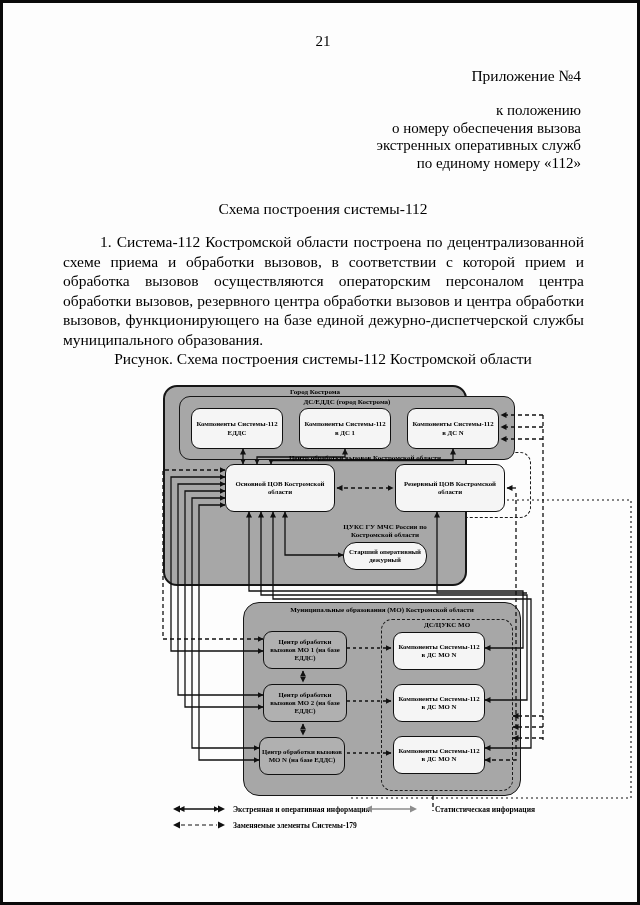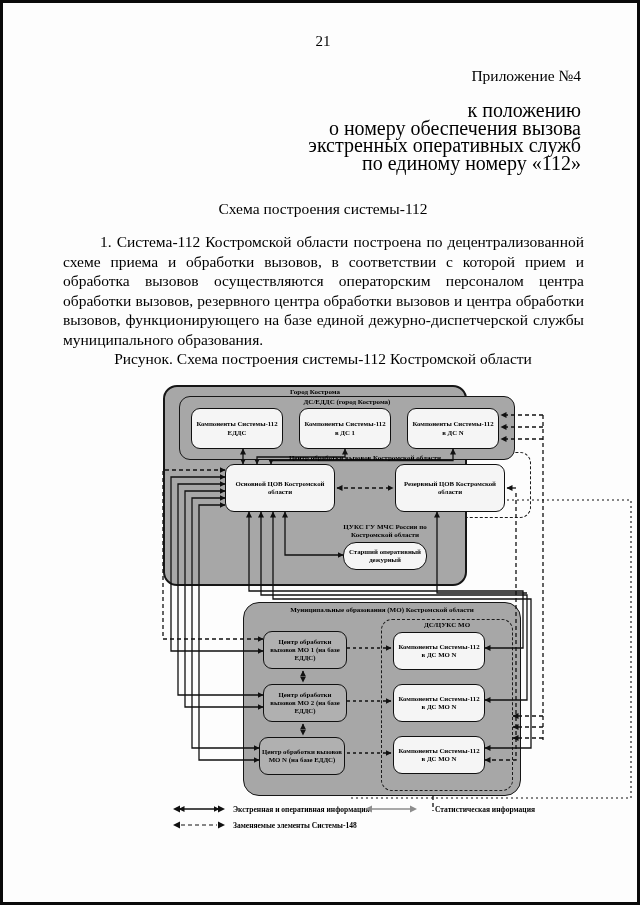--- a/index.html
+++ b/index.html
@@ -4,21 +4,21 @@
 <style>
   html,body{margin:0;padding:0;background:#e8e8e8;}
   .page{
     position:relative;width:640px;height:905px;background:#fdfdfd;
     border:3px solid #0a0a0a;box-sizing:border-box;overflow:hidden;
     font-family:"Liberation Serif","DejaVu Serif",serif;color:#000000;
   }
   .abs{position:absolute;}
   .pageno{top:30px;left:0;width:640px;text-align:center;font-size:15px;}
   .appendix{top:64px;right:56px;text-align:right;font-size:15.5px;}
-  .hdrblock{top:99px;right:56px;text-align:right;font-size:20px;line-height:17.6px;}
+  .hdrblock{top:99px;right:56px;text-align:right;font-size:15px;line-height:17.6px;}
   .doctitle{top:197px;left:0;width:640px;text-align:center;font-size:15.5px;}
   .para{top:229px;left:60px;width:521px;font-size:15.5px;line-height:19.6px;text-align:justify;text-indent:37px;}
   .caption{top:347px;left:0;width:640px;text-align:center;font-size:15.5px;}
 
   
   .grp{background:#a7a7a7;box-sizing:border-box;z-index:1;}
   .grp-solid{border:2px solid #161616;border-radius:14px;}
   .grp-solid2{border:1.5px solid #161616;border-radius:11px;}
   .grp-dash{border:1.3px dashed #1b1b1b;border-radius:11px;background:transparent;}
   .grp-dash-fill{border:1.3px dashed #1b1b1b;border-radius:11px;background:#a7a7a7;}
@@ -159,16 +159,16 @@
         <path d="M47,1.5 L54,5 L47,8.5 Z" fill="#8d8d8d"></path>
     </svg>
     <span class="legend-label">Статистическая информация</span>
   </div>
   <div class="abs legend-item" style="left:168px;top:817px;">
     <svg width="56" height="10">
       <path d="M10,5 H46" stroke="#111" stroke-width="1.2" stroke-dasharray="4 3"></path>
       <path d="M9,1.5 L2,5 L9,8.5 Z" fill="#111"></path>
         <path d="M47,1.5 L54,5 L47,8.5 Z" fill="#111"></path>
     </svg>
-    <span class="legend-label">Заменяемые элементы Системы-148</span>
+    <span class="legend-label">Заменяемые элементы Системы-179</span>
   </div>
 
 </div>
 
 </body></html>

